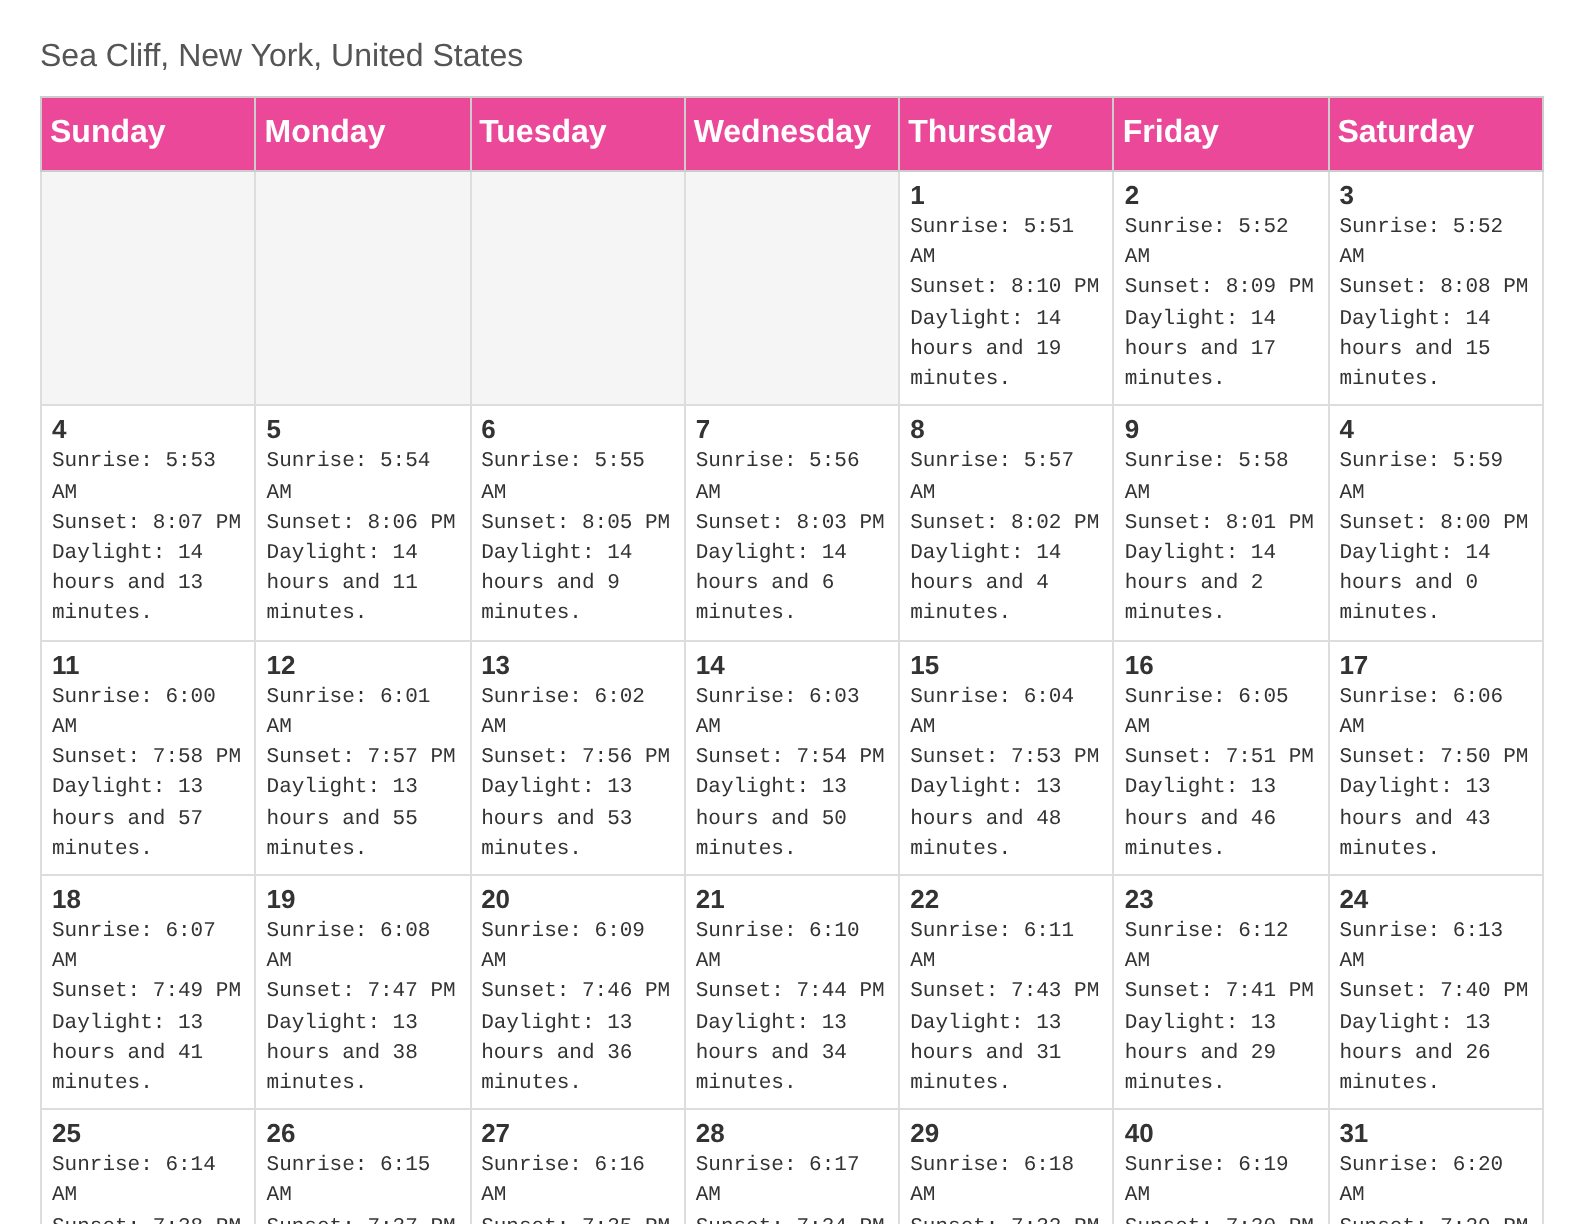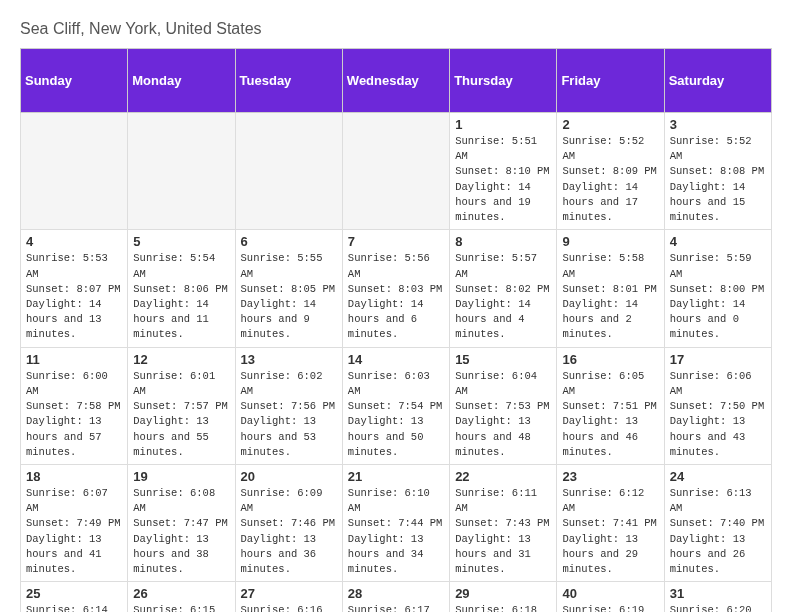--- a/index.html
+++ b/index.html
@@ -33,25 +33,25 @@
       font-size: 16px;
       color: #555;
       text-align: right;
     }
     table {
       width: 100%;
       border-collapse: collapse;
       table-layout: fixed;
     }
     th {
-      background-color: #6d28d9;
+      background-color: #ec4899;
       color: #fff;
-      font-size: 13px;
+      font-size: 16px;
       font-weight: bold;
-      padding: 24px 4px;
+      padding: 9px 4px;
       text-align: left;
       border: 1px solid #ccc;
     }
     td {
       vertical-align: top;
       padding: 4px 5px;
       font-size: 10.5px;
       color: #333;
       border: 1px solid #ddd;
       height: 80px;

